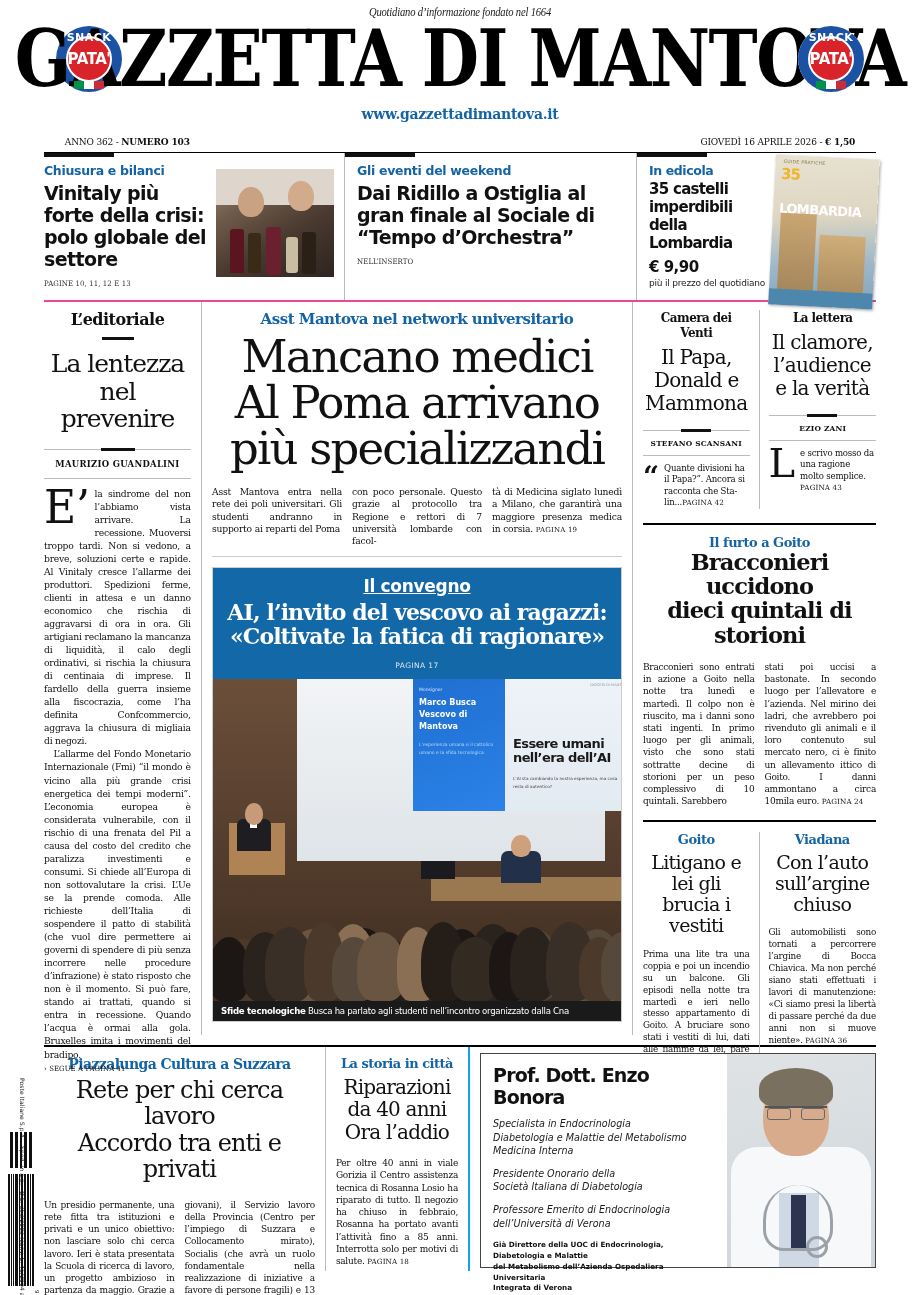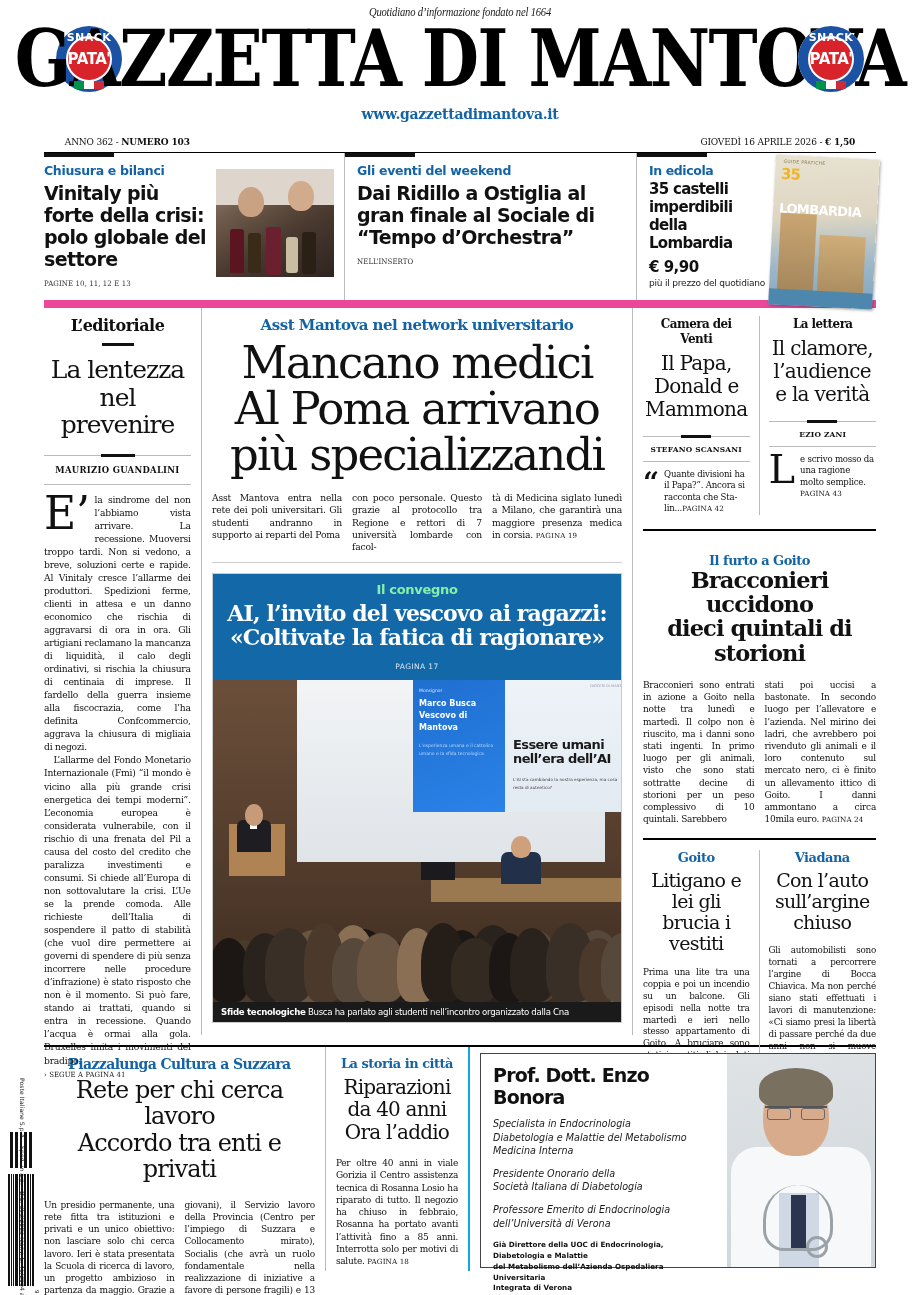--- a/index.html
+++ b/index.html
@@ -208,21 +208,21 @@
   }
   .book-cover .tiny {
     position:absolute; top:4px; left:8px; font-size:4.5px; color:#8a7a4a;
     font-family:"DejaVu Sans",sans-serif; letter-spacing:0.3px;
   }
 
   
   .main-grid {
     display: flex;
     margin: 0 44px;
-    border-top: 8px solid #ec4899;
+    border-top: 2px solid #ec4899;
     height: 735px;
     justify-content: flex-end;
   }
   .col-edit { width: 158px; padding: 8px 10px 0 0; border-right: 1px solid #bbb; }
   .col-center { width: 430px; padding: 8px 10px 0 10px; }
   .col-right { width: 244px; padding: 8px 0 0 10px; border-left: 1px solid #bbb; }
 
   .ed-title {
     text-align: center;
     font-family: "DejaVu Serif", serif;
@@ -284,22 +284,22 @@
     font-family: "DejaVu Serif", serif;
     font-size: 9.2px; line-height: 1.35; text-align: justify;
     letter-spacing: -0.2px;
   }
   .pg-ref { font-size: 7px; letter-spacing: 0.2px; }
 
   
   .photo-block { margin-top: 10px; border: 1px solid #ccc; }
   .photo-head { background: #1368a8; padding: 8px 10px 9px; text-align: center; }
   .photo-head .pk {
-    color: #86efac; font-family: "DejaVu Sans", sans-serif;
-    font-weight: 700; font-size: 13px; letter-spacing: -0.3px;
+    color: #ffffff; font-family: "DejaVu Sans", sans-serif;
+    font-weight: 700; font-size: 17px; letter-spacing: -0.3px; text-decoration: underline;
   }
   .photo-head .ph {
     color: #fff; font-family: "DejaVu Serif", serif;
     font-weight: 700; font-size: 22px; line-height: 1.12; letter-spacing: -0.9px;
     margin-top: 4px;
   }
   .photo-head .pr {
     color: #dbe8f3; font-family: "DejaVu Sans", sans-serif;
     font-size: 7.5px; letter-spacing: 0.4px; margin-top: 12px;
   }
@@ -372,21 +372,21 @@
   }
   .rc-dropL {
     font-family:"DejaVu Serif",serif; font-size:40px; line-height:0.78;
     flex-shrink:0; font-weight:400;
   }
   .rc-tt {
     font-family:"DejaVu Serif",serif; font-size:8.6px; line-height:1.34;
     letter-spacing:-0.2px; text-align:left;
   }
 
-  .goito-block { border-top: 2px solid #000; margin-top: 14px; padding-top: 22px; }
+  .goito-block { border-top: 2px solid #000; margin-top: 14px; padding-top: 10px; }
   .gb-kick {
     text-align:center; color:#1464a5; font-family:"DejaVu Serif",serif;
     font-weight:700; font-size:13px; letter-spacing:-0.5px;
   }
   .gb-head {
     text-align:center; font-family:"DejaVu Serif",serif; font-weight:700;
     font-size:22.5px; line-height:1.08; letter-spacing:-0.9px; 
   }
   .gb-cols { display:flex; gap:10px; margin-top:14px; }
   .gb-cols > div {

